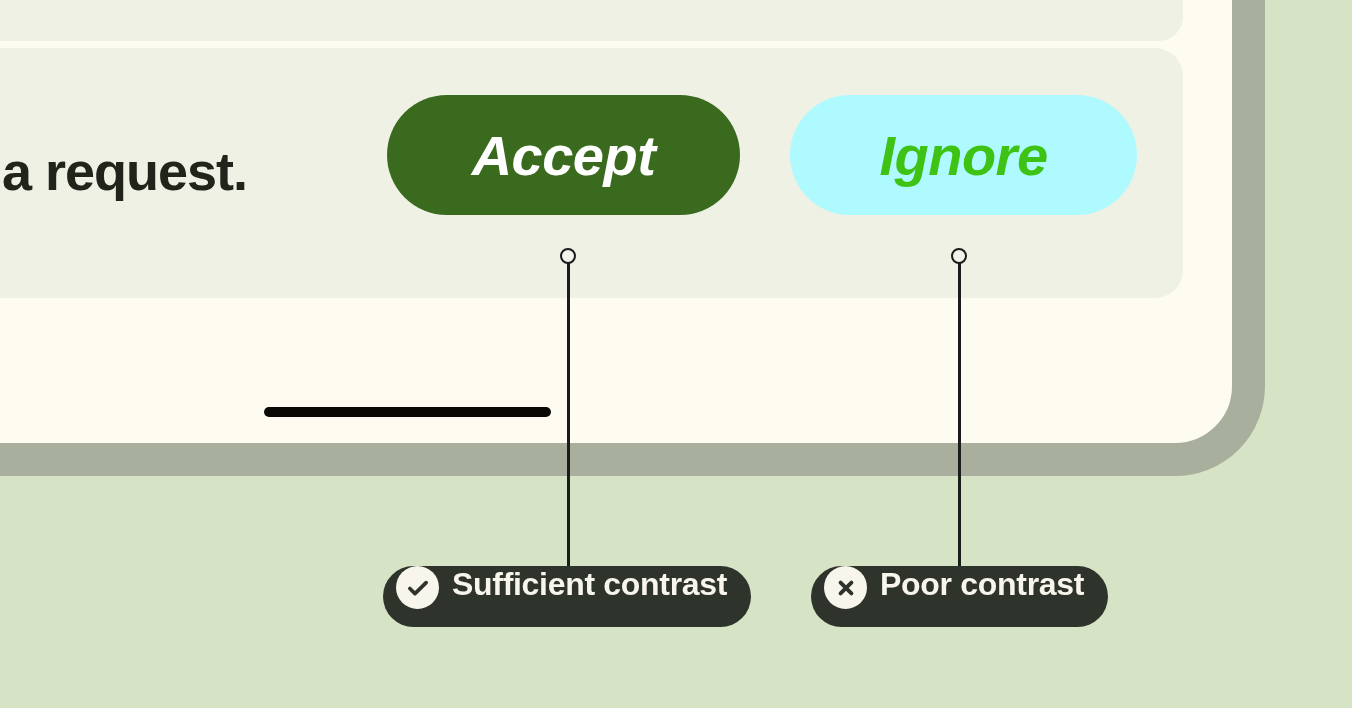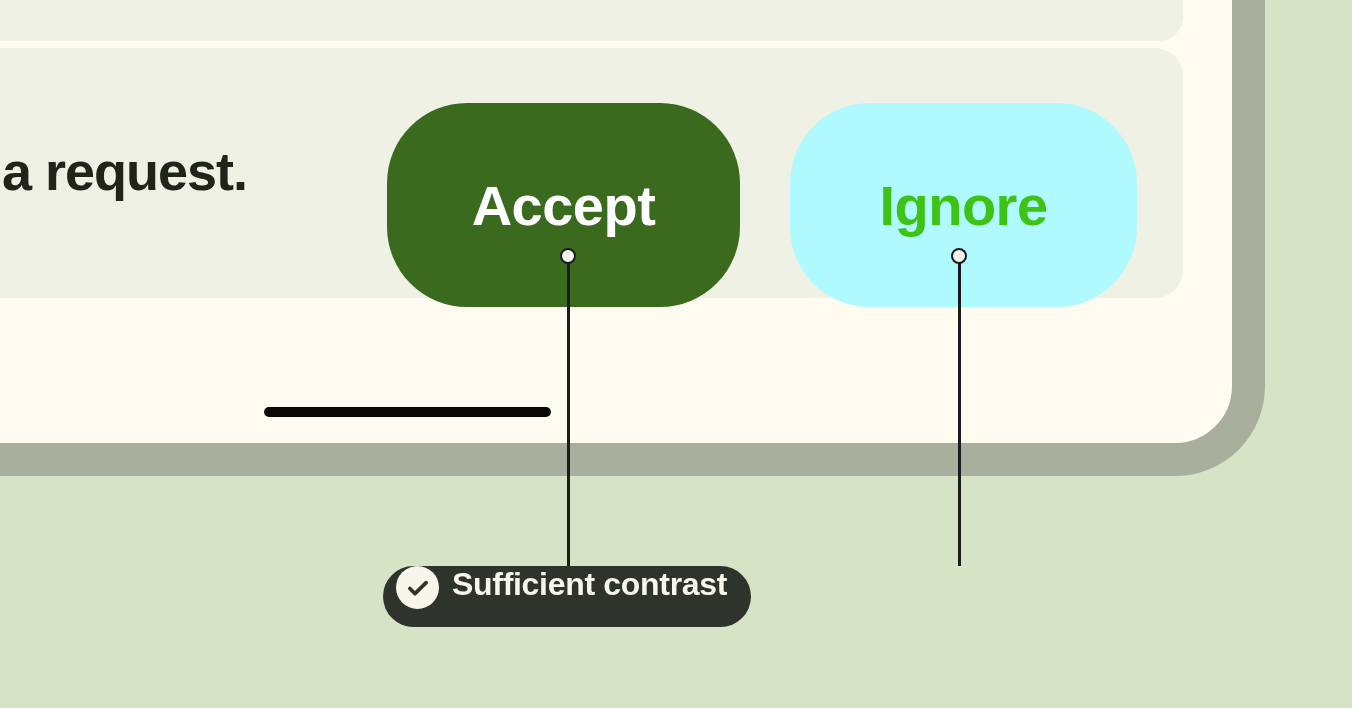--- a/index.html
+++ b/index.html
@@ -38,25 +38,26 @@
   .panel-top{left:-40px;top:-40px;width:1223px;height:81px;border-radius:24px;}
   .message-panel{left:-40px;top:48px;width:1223px;height:250px;border-radius:28px;}
 
   .message-text{
     position:absolute;left:2px;top:140px;z-index:3;
     font-size:54px;line-height:62px;font-weight:700;
     letter-spacing:-1px;color:var(--body-text);white-space:nowrap;
   }
 
   .pill-button{
-    position:absolute;top:103px;height:204px;border-radius:80px;
+    position:absolute;top:95px;height:120px;border-radius:80px;
     display:flex;align-items:center;justify-content:center;
     font-size:56px;font-weight:700;letter-spacing:-0.5px;
     z-index:3;border:none;cursor:pointer;
     font-family:"Liberation Sans",sans-serif;
+    font-style:italic;
   }
   .accept-button{left:387px;width:353px;background:var(--accept-bg);color:var(--accept-text);}
   .ignore-button{left:790px;width:347px;background:var(--ignore-bg);color:var(--ignore-text);justify-content:center;}
 
   .home-indicator{
     position:absolute;left:264px;top:407px;width:287px;height:10px;
     border-radius:5px;background:var(--home-bar);z-index:3;
   }
 
   
@@ -114,14 +115,22 @@
 
   <div class="annotation-chip chip-sufficient">
     <span class="chip-icon">
       <svg width="26" height="26" viewBox="0 0 24 24" fill="none">
         <path d="M4.5 12.5l4.7 4.7L19.5 7" stroke="var(--chip-icon-glyph)" stroke-width="3.4" stroke-linecap="round" stroke-linejoin="round"></path>
       </svg>
     </span>
     <span class="chip-label">Sufficient contrast</span>
   </div>
 
+  <div class="annotation-chip chip-poor">
+    <span class="chip-icon">
+      <svg width="26" height="26" viewBox="0 0 24 24" fill="none">
+        <path d="M7 7l10 10M17 7L7 17" stroke="var(--chip-icon-glyph)" stroke-width="3.6" stroke-linecap="round" stroke-linejoin="round"></path>
+      </svg>
+    </span>
+    <span class="chip-label">Poor contrast</span>
+  </div>
 
 </div>
 
 </body></html>

